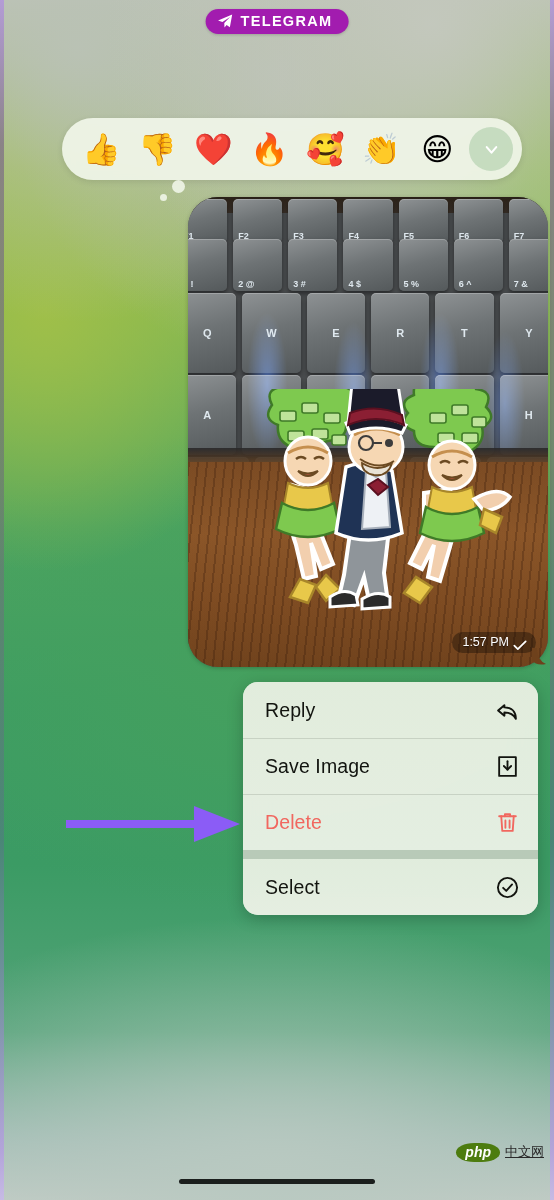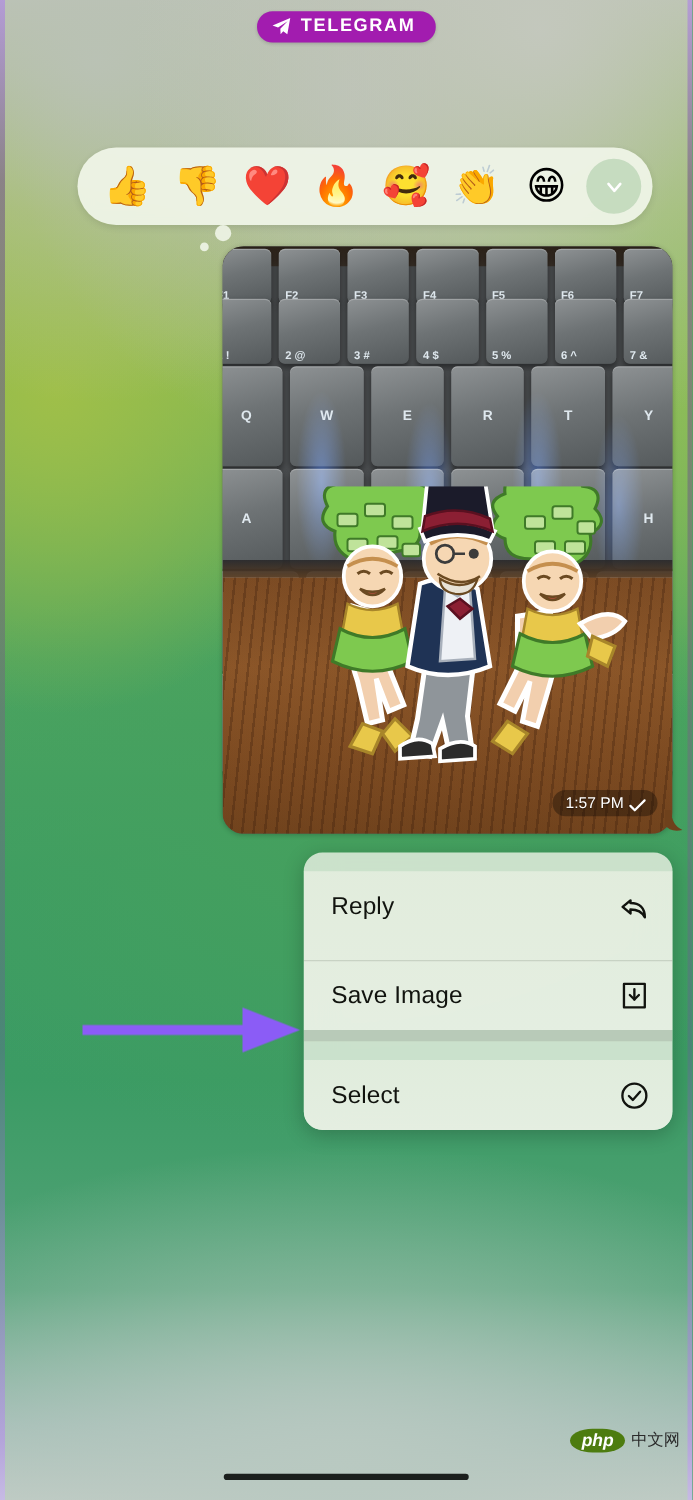--- a/index.html
+++ b/index.html
@@ -91,23 +91,23 @@
 
   .tail-dot {
     position: absolute; border-radius: 50%;
     background: rgba(240,245,232,0.90);
   }
   #tail-dot-big { width: 13px; height: 13px; left: 172px; top: 180px; }
   #tail-dot-small { width: 7px; height: 7px; left: 160px; top: 194px; }
 
   
   #photo-message {
-    position: absolute; left: 178px; top: 197px;
+    position: absolute; left: 188px; top: 197px;
     width: 360px; height: 470px;
-    border-radius: 17px;
+    border-radius: 30px;
     overflow: hidden;
     box-shadow: 0 1px 4px rgba(0,0,0,.22);
   }
   
   #kb-photo { position: absolute; inset: 0; background: #4b4e50; }
   #kb-dark-top {
     position: absolute; left:0; right:0; top:0; height: 16px;
     background: linear-gradient(180deg,#2a2118,#3a3129);
   }
   .kbrow { position: absolute; left: -10px; right: -10px; display: flex; gap: 6px; }
@@ -181,21 +181,20 @@
     box-shadow: 0 4px 16px rgba(0,0,0,.22);
     background: rgba(226,236,221,0.86);
     backdrop-filter: blur(14px);
   }
   .menu-group { background: linear-gradient(180deg, rgba(227,237,222,.92), rgba(231,239,227,.92)); }
   .menu-item {
     height: 56px;
     display: flex; align-items: center; justify-content: space-between;
     padding: 0 18px 0 22px;
     cursor: pointer;
-    margin-top: 15px;
   }
   .menu-item + .menu-item { border-top: 0.7px solid rgba(60,70,58,0.16); }
   .menu-label {
     font-size: 19.5px; color: #12140f;
     letter-spacing: .1px;
   }
   .menu-item.destructive .menu-label { color: #f1675f; }
   .menu-icon { width: 25px; height: 25px; display: block; color: #12140f; }
   .menu-item.destructive .menu-icon { color: #f1675f; }
   .group-separator { height: 9px; background: rgba(160,170,158,0.42); }
@@ -216,20 +215,21 @@
     color: #fff;
     font-style: italic; font-weight: bold;
     font-size: 14px;
     padding: 1px 9px 2px;
     border-radius: 50%/60%;
     line-height: 1.15;
   }
   #watermark .wm-cn {
     color: #2a2a2a; font-size: 13px;
     font-family: "DejaVu Sans", sans-serif;
+    text-decoration: underline;
   }
 
   
   #home-indicator {
     position: absolute; left: 50%; bottom: 16px; transform: translateX(-50%);
     width: 196px; height: 5px;
     border-radius: 3px;
     background: #1b1f1d;
   }
 </style>
@@ -423,20 +423,31 @@
             <path d="M4 3h16v18H4z"></path>
             <path d="M12 7v8"></path>
             <polyline points="8.5 11.5 12 15 15.5 11.5"></polyline>
           </svg>
       </span>
     </div>
 
 
 
 
+    <div class="menu-item destructive">
+      <span class="menu-label">Delete</span>
+      <span class="menu-icon">
+        <svg viewBox="0 0 24 24" fill="none" stroke="currentColor" stroke-width="1.8" stroke-linecap="round" stroke-linejoin="round">
+            <path d="M4 6h16"></path>
+            <path d="M9.5 6V4h5v2"></path>
+            <path d="M6 6l1 14h10l1-14"></path>
+            <path d="M10 10v7M14 10v7"></path>
+          </svg>
+      </span>
+    </div>
   </div>
 
   <div class="group-separator"></div>
 
   <div class="menu-group">
     <div class="menu-item">
       <span class="menu-label">Select</span>
       <span class="menu-icon">
         <svg viewBox="0 0 24 24" fill="none" stroke="currentColor" stroke-width="1.8" stroke-linecap="round" stroke-linejoin="round">
             <circle cx="12" cy="12" r="9.2"></circle>

